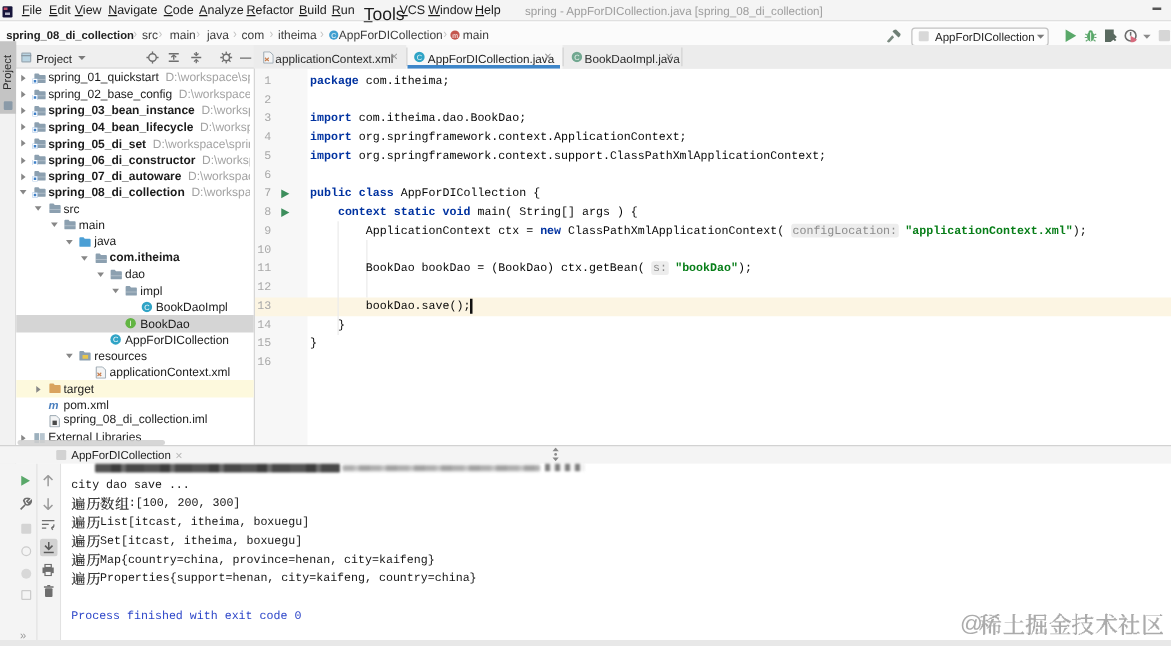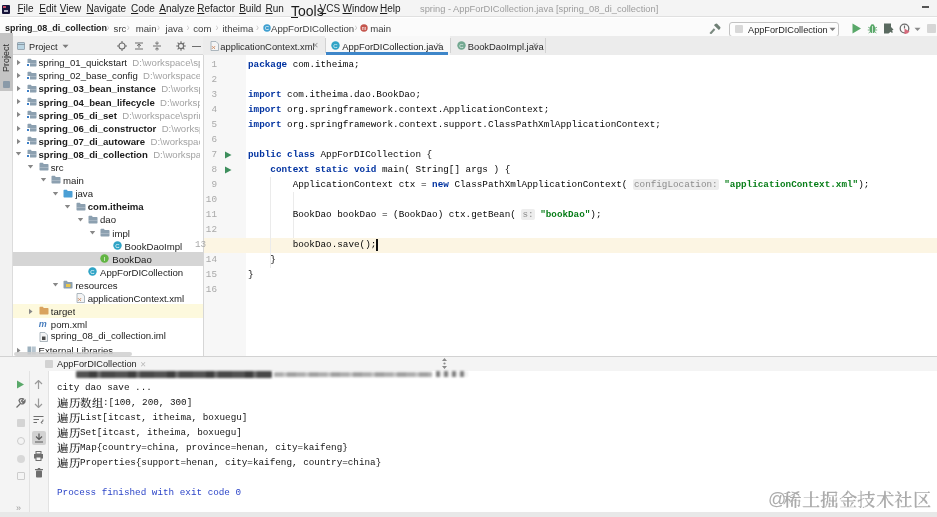--- a/index.html
+++ b/index.html
@@ -327,21 +327,21 @@
 <div class="abs mono" style="left:195px;top:87px;width:22px;text-align:right;color:#a9a9a9">3</div>
 <div class="abs mono" style="left:195px;top:102px;width:22px;text-align:right;color:#a9a9a9">4</div>
 <div class="abs mono" style="left:195px;top:117px;width:22px;text-align:right;color:#a9a9a9">5</div>
 <div class="abs mono" style="left:195px;top:132px;width:22px;text-align:right;color:#a9a9a9">6</div>
 <div class="abs mono" style="left:195px;top:147px;width:22px;text-align:right;color:#a9a9a9">7</div>
 <div class="abs mono" style="left:195px;top:162px;width:22px;text-align:right;color:#a9a9a9">8</div>
 <div class="abs mono" style="left:195px;top:177px;width:22px;text-align:right;color:#a9a9a9">9</div>
 <div class="abs mono" style="left:195px;top:192px;width:22px;text-align:right;color:#a9a9a9">10</div>
 <div class="abs mono" style="left:195px;top:207px;width:22px;text-align:right;color:#a9a9a9">11</div>
 <div class="abs mono" style="left:195px;top:222px;width:22px;text-align:right;color:#a9a9a9">12</div>
-<div class="abs mono" style="left:195px;top:237px;width:22px;text-align:left;color:#a9a9a9">13</div>
+<div class="abs mono" style="left:195px;top:237px;width:22px;text-align:right;color:#a9a9a9">13</div>
 <div class="abs mono" style="left:195px;top:252px;width:22px;text-align:right;color:#a9a9a9">14</div>
 <div class="abs mono" style="left:195px;top:267px;width:22px;text-align:right;color:#a9a9a9">15</div>
 <div class="abs mono" style="left:195px;top:282px;width:22px;text-align:right;color:#a9a9a9">16</div>
 <svg class="abs" style="left:224px;top:150.5px" width="8" height="8" viewBox="0 0 8 8">
     <path d="M1 0.5 L7.5 4 L1 7.5z" fill="#3d8e5c"></path>
   </svg>
 <svg class="abs" style="left:224px;top:165.5px" width="8" height="8" viewBox="0 0 8 8">
     <path d="M1 0.5 L7.5 4 L1 7.5z" fill="#3d8e5c"></path>
   </svg>
 <div class="abs" style="left:270px;top:177px;width:1px;height:91px;background:#ebebeb"></div>

